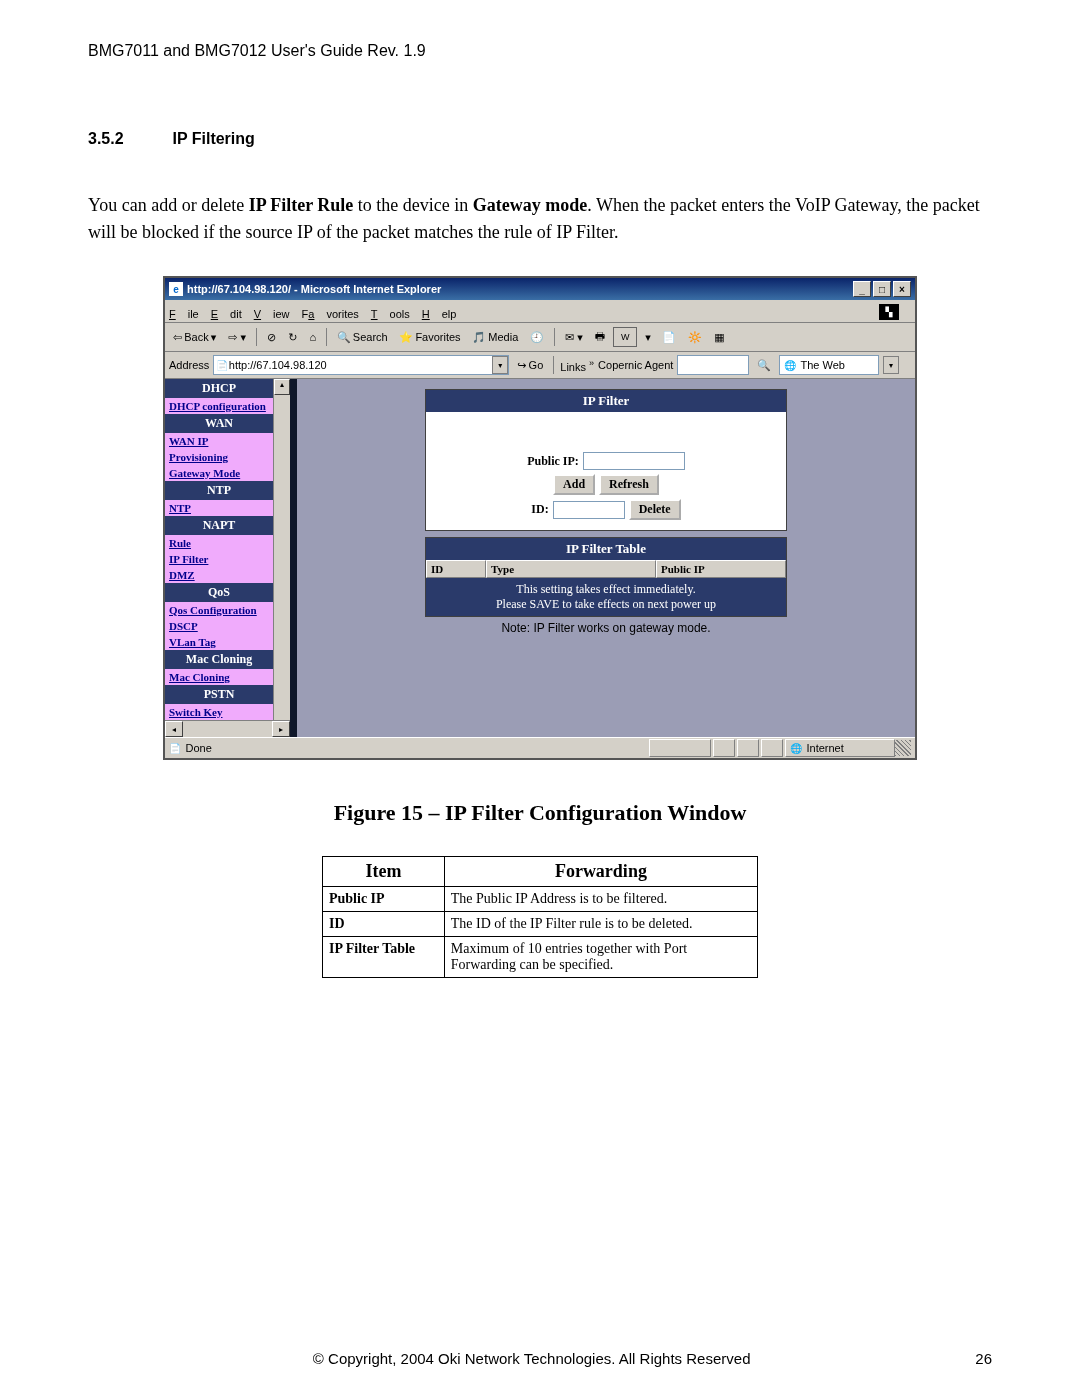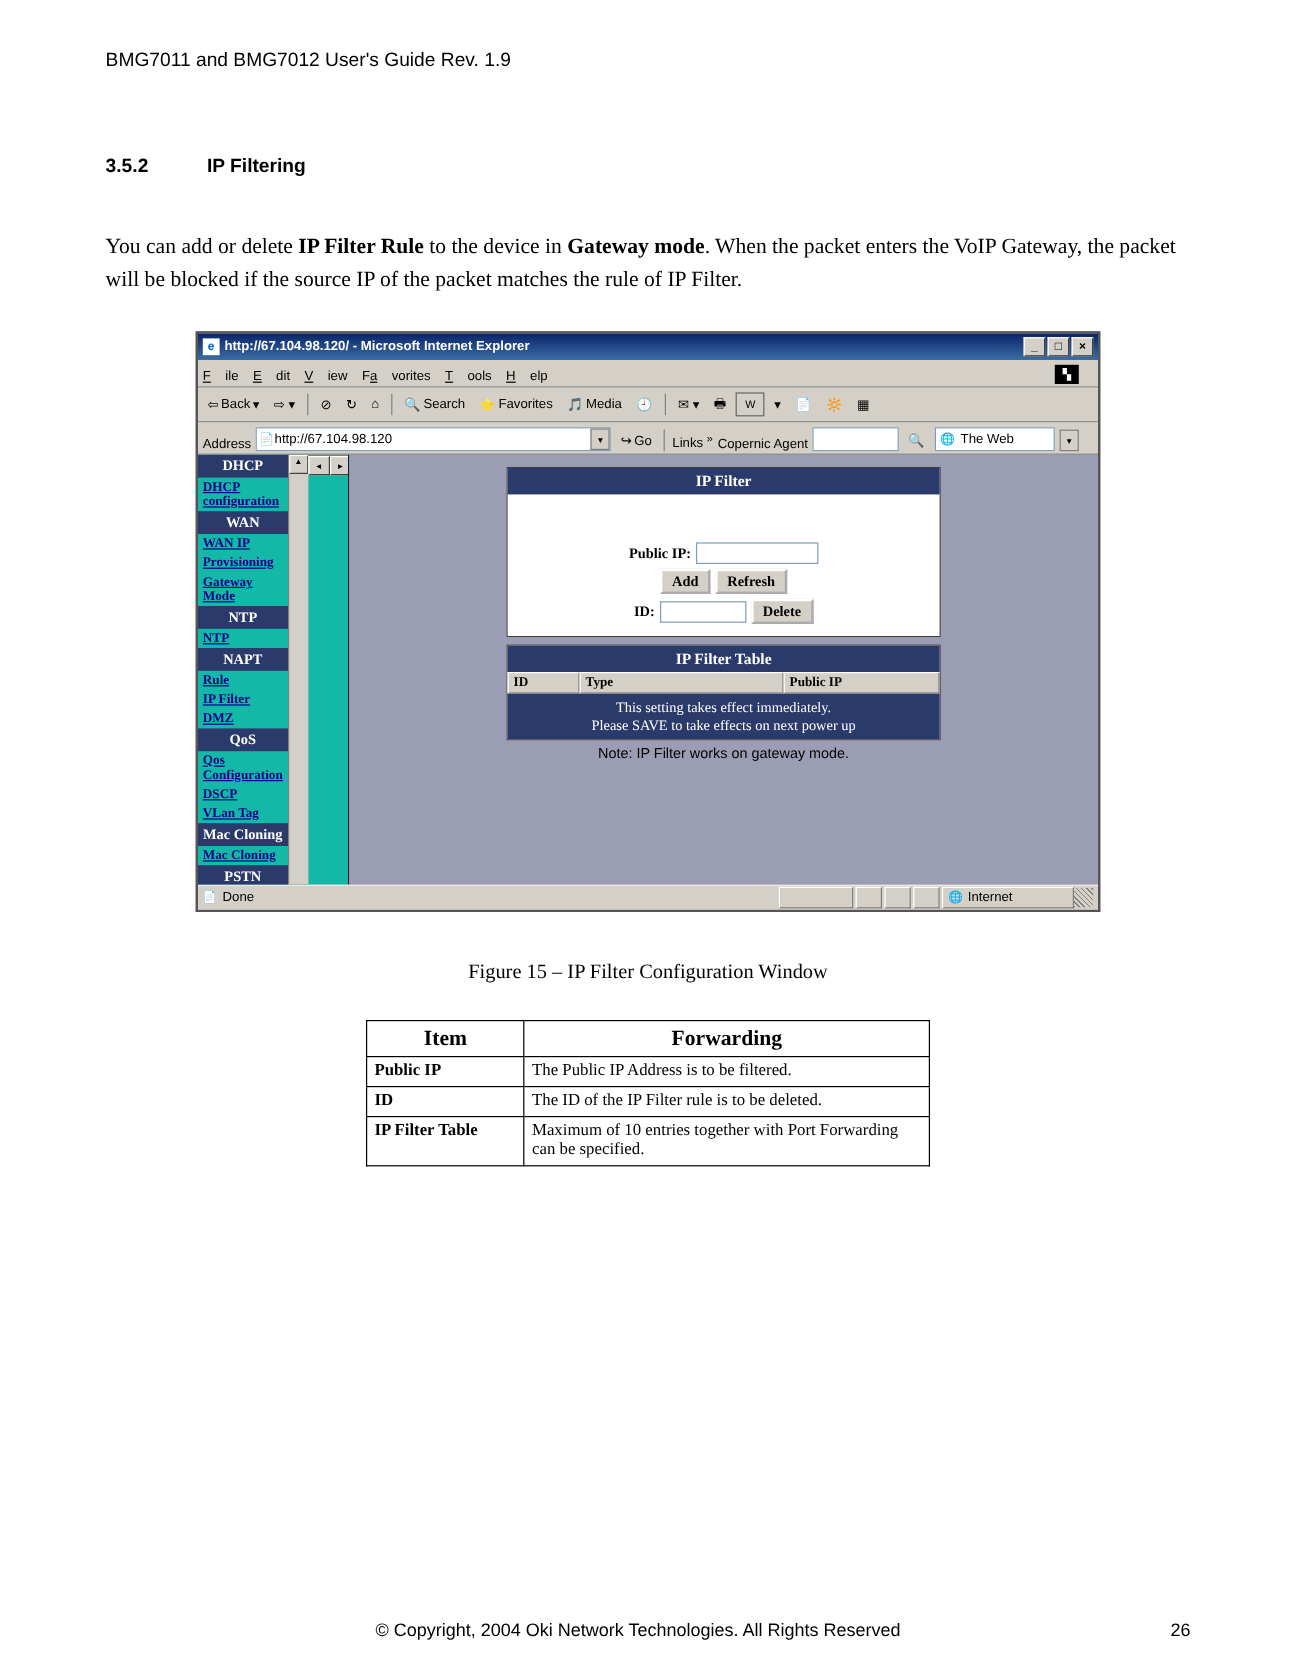--- a/index.html
+++ b/index.html
@@ -39,27 +39,27 @@
   }
   .ie-title .spacer{flex:1;}
   .winbtn{width:16px;height:14px;background:#d4d0c8;border:1px solid #fff;border-right-color:#404040;border-bottom-color:#404040;margin-left:2px;display:flex;align-items:center;justify-content:center;color:#000;font-size:10px;font-family:Arial;}
   .ie-menubar{display:flex;align-items:flex-end;padding:2px 4px;background:#d4d0c8;border-bottom:1px solid #808080;height:18px;}
   .ie-menubar span{margin-right:12px;}
   .ie-menubar .u{text-decoration:underline;}
   .ie-menubar .ie-logo{margin-left:auto;width:20px;height:16px;background:#000;color:#fff;display:flex;align-items:center;justify-content:center;font-size:9px;}
   .ie-toolbar{display:flex;align-items:center;padding:3px 4px;background:#d4d0c8;border-bottom:1px solid #808080;height:22px;gap:4px;}
   .tbtn{display:inline-flex;align-items:center;gap:2px;padding:2px 4px;}
   .tsep{width:1px;height:18px;background:#808080;margin:0 2px;}
-  .ie-address{display:flex;align-items:flex-end;padding:2px 4px;background:#d4d0c8;border-bottom:1px solid #808080;height:22px;gap:4px;}
+  .ie-address{display:flex;align-items:center;padding:2px 4px;background:#d4d0c8;border-bottom:1px solid #808080;height:22px;gap:4px;}
   .ie-address .addrbox{flex:0 0 290px;background:#fff;border:1px solid #7f9db9;height:18px;display:flex;align-items:center;padding:0 2px;position:relative;}
   .ie-address .dd{width:14px;height:16px;background:#d4d0c8;border:1px solid #808080;position:absolute;right:0;top:0;display:flex;align-items:center;justify-content:center;font-size:8px;}
   .agentbox{width:70px;background:#fff;border:1px solid #7f9db9;height:18px;}
   .webbox{width:90px;background:#fff;border:1px solid #7f9db9;height:18px;display:flex;align-items:center;padding:0 4px;gap:4px;}
   .ie-content{display:flex;background:#9b9db5;height:358px;position:relative;}
-  .sidebar{width:125px;background:#14b8a6;border-right:1px solid #0f172a;overflow:hidden;display:flex;flex-direction:row;}
+  .sidebar{width:125px;background:#f0abfc;border-right:7px solid #0f172a;overflow:hidden;display:flex;flex-direction:column;}
   .sidebar-scroll{overflow:hidden;flex:1;}
   .sb-vscroll{width:16px;background:#d4d0c8;border-left:1px solid #808080;}
   .sb-row{display:flex;}
   .sb-header{background:#2a3a6a;color:#fff;font-weight:bold;text-align:center;padding:2px 0;font-size:12px;font-family:"Times New Roman",serif;}
   .sb-link{color:#00008b;text-decoration:underline;padding:2px 4px;font-size:11px;font-weight:bold;font-family:"Times New Roman",serif;}
   .sb-hscroll{height:16px;background:#d4d0c8;border-top:1px solid #808080;display:flex;}
   .sb-hscroll .arr{width:16px;height:14px;background:#d4d0c8;border:1px solid #fff;border-right-color:#404040;border-bottom-color:#404040;display:flex;align-items:center;justify-content:center;font-size:8px;}
   .sb-hscroll .track{flex:1;}
   .main-area{flex:1;padding:10px 20px;background:#9b9db5;display:flex;flex-direction:column;align-items:center;font-family:"Times New Roman",serif;}
   .panel{width:360px;border:1px solid #404040;background:#fff;}
@@ -70,22 +70,22 @@
   .iebtn{background:#d4d0c8;border:2px outset #fff;padding:1px 8px;font-size:12px;font-weight:bold;font-family:"Times New Roman",serif;}
   .tbl-head{display:flex;background:#d4d0c8;font-size:11px;font-weight:bold;}
   .tbl-head div{border:1px solid #808080;border-top-color:#fff;border-left-color:#fff;padding:2px 4px;}
   .note-box{background:#2a3a6a;color:#fff;text-align:center;font-size:12px;padding:4px 6px;}
   .subnote{text-align:center;font-size:12px;font-family:Arial,sans-serif;color:#000000;margin-top:4px;}
   .ie-status{display:flex;align-items:center;background:#d4d0c8;border-top:1px solid #fff;height:20px;padding:0 4px;font-size:11px;}
   .ie-status .cell{border:1px solid #808080;border-top-color:#fff;border-left-color:#fff;height:16px;margin-left:2px;}
   .ie-status .flex{flex:1;}
   .grip{width:16px;height:16px;background:repeating-linear-gradient(45deg,#808080 0,#808080 1px,#d4d0c8 1px,#d4d0c8 3px);}
 
-  .figure-caption{text-align:center;font-weight:normal;font-size:17px;margin:40px 0 30px 0;}
-  .desc-table{border-collapse:collapse;margin:0 auto;font-size:14px;width:470px;}
+  .figure-caption{text-align:center;font-weight:bold;font-size:22px;margin:40px 0 30px 0;}
+  .desc-table{border-collapse:collapse;margin:0 auto;font-size:14px;width:436px;}
   .desc-table th,.desc-table td{border:1px solid #000;padding:4px 6px;text-align:left;vertical-align:top;}
   .desc-table th{font-family:"Times New Roman",serif;font-size:18px;font-weight:bold;text-align:center;}
   .desc-table td.item{font-weight:bold;width:28%;}
   .footer{position:absolute;bottom:30px;left:88px;right:88px;display:flex;justify-content:space-between;font-size:15px;font-family:Arial,sans-serif;}
   .footer .c{flex:1;text-align:center;}
 </style>
 </head>
 <body>
 
 <div class="page">

